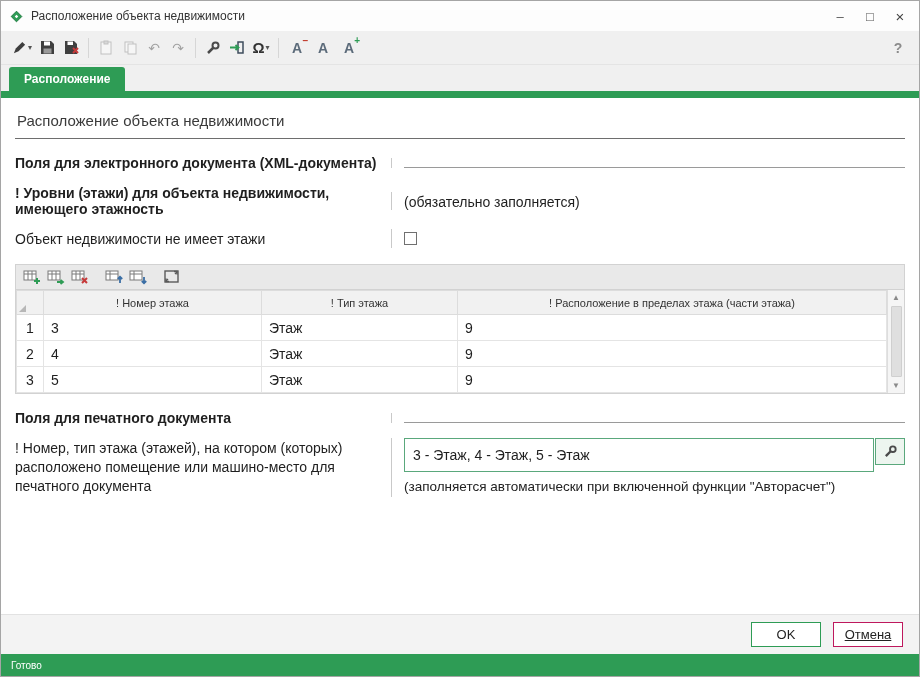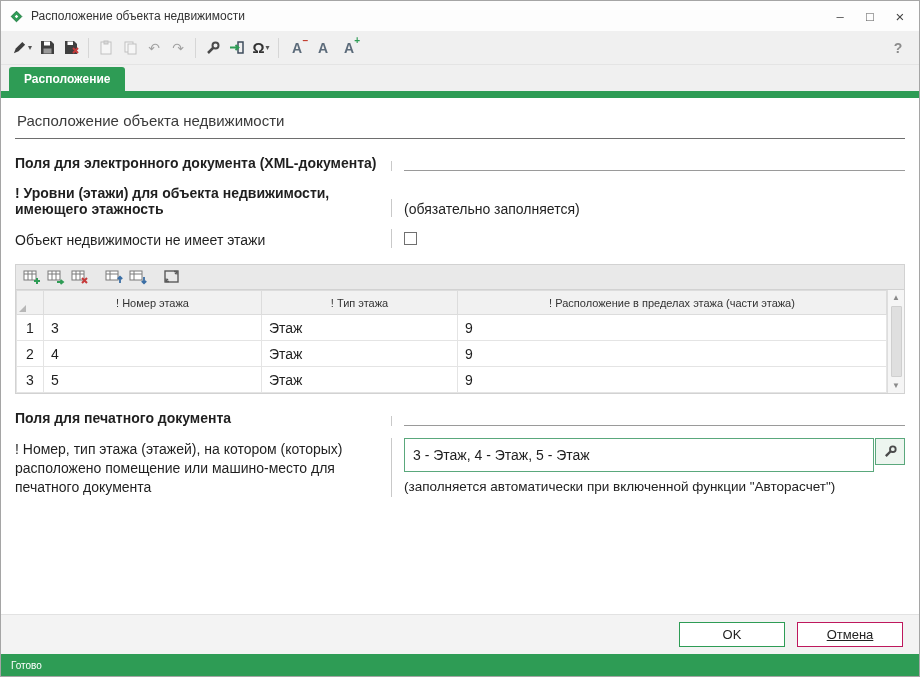--- a/index.html
+++ b/index.html
@@ -36,21 +36,21 @@
   
   .tabs-row{flex:0 0 26px;background:var(--tb-bg);display:flex;align-items:flex-end;padding-left:8px;}
   .tab{background:var(--green);color:#fff;font-weight:bold;font-size:12px;padding:5px 15px 5px;border-radius:3px 3px 0 0;cursor:default;}
   .tab-stripe{flex:0 0 7px;background:var(--green);}
 
   
   .content{flex:1 1 auto;background:#fff;padding:10px 14px 0;font-size:14px;color:#1f1f1f;overflow:hidden;}
   .heading{font-size:15px;color:#3a3a3a;padding:4px 0 9px 2px;}
   .heading-rule{border-top:1px solid #6e6e6e;margin-bottom:16px;}
 
-  .frow{display:flex;align-items:flex-end;}
+  .frow{display:flex;align-items:center;}
   .frow .left{flex:0 0 376px;padding-right:10px;}
   .frow .right{flex:1;border-left:1px solid var(--gray-border);padding-left:12px;position:relative;}
   .bold{font-weight:bold;}
   .sep-line{border-top:1px solid #9a9a9a;margin-top:9px;} .mt12{margin-top:12px;} .mt14{margin-top:14px;} .mt16{margin-top:16px;}
   .checkbox{width:13px;height:13px;border:1px solid #707070;background:#fff;margin-top:3px;display:inline-block;appearance:none;}
 
   
   .table-block{margin-top:16px;}
   .grid-toolbar{height:26px;background:#e9e9e9;border:1px solid #d2d2d2;display:flex;align-items:center;padding:0 4px;}
   .gt-btn{width:24px;height:20px;display:flex;align-items:center;justify-content:center;border-radius:2px;}
@@ -70,21 +70,21 @@
 
   
   .print-label{line-height:1.35;max-width:330px;}
   .field-row{display:flex;align-items:stretch;max-width:510px;}
   .value-input{flex:1;height:34px;border:1px solid #5aa87c;padding:0 8px;font-size:14px;color:#1f1f1f;font-family:"Liberation Sans",sans-serif;background:#fff;outline:none;}
   .calc-btn{flex:0 0 30px;height:27px;margin-left:1px;border:1px solid #5aa87c;background:#edf5ef;display:flex;align-items:center;justify-content:center;}
   .note{margin-top:6px;max-width:480px;line-height:1.4;color:#222;font-size:13.5px;}
 
   
   .footer{flex:0 0 40px;background:#f3f3f3;border-top:1px solid #e2e2e2;display:flex;align-items:center;justify-content:flex-end;gap:12px;padding:0 16px;}
-  .btn{width:106px;height:25px;background:#fff;display:flex;align-items:center;justify-content:center;font-size:13px;color:#222;cursor:default;}
+  .btn{width:70px;height:25px;background:#fff;display:flex;align-items:center;justify-content:center;font-size:13px;color:#222;cursor:default;}
   .btn-ok{border:1px solid var(--green);}
   .btn-cancel{border:1px solid #be185d;text-decoration:underline;}
   .statusbar{flex:0 0 22px;background:var(--green);color:#fff;font-size:10px;display:flex;align-items:center;padding:0 10px;}
 </style>
 </head>
 <body>
 
 <div class="window">
 
   <div class="titlebar">

